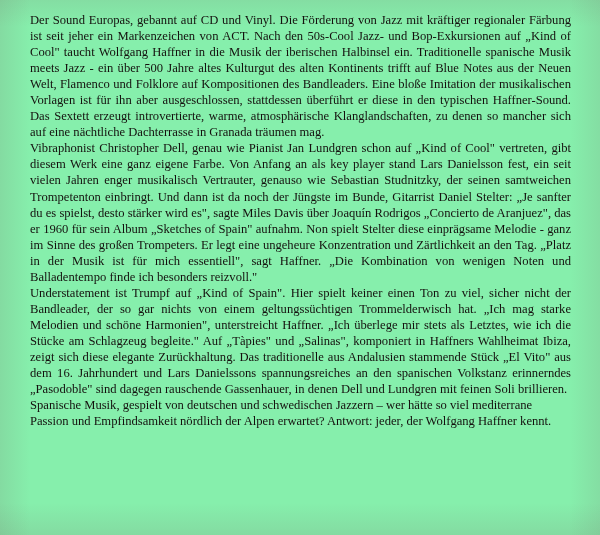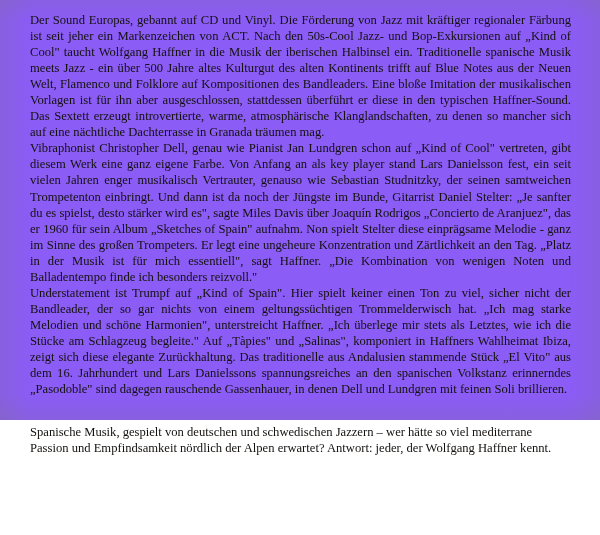--- a/index.html
+++ b/index.html
@@ -9,22 +9,22 @@
   }
   body {
     width: 600px;
     height: 535px;
     overflow: hidden;
     font-family: "Liberation Serif", serif;
   }
   #page {
     position: relative;
     width: 600px;
-    height: 420px;
-    background: #8b5cf6;
+    height: 535px;
+    background: #86efac;
     box-sizing: border-box;
   }
   
   #page::before {
     content: "";
     position: absolute;
     inset: 0;
     pointer-events: none;
     background:
       linear-gradient(to right, rgba(120,115,105,0.16), rgba(255,255,255,0) 5%, rgba(255,255,255,0) 95%, rgba(120,115,105,0.14)),
@@ -42,21 +42,20 @@
     text-justify: inter-word;
     hyphens: none;
   }
   #text-body p {
     margin: 0;
     padding: 0;
     text-align: justify;
   }
   #text-body p:last-child {
     text-align: left;
-    margin-top: 27px;
   }
 </style>
 </head>
 <body>
 
 <div id="page">
   <div id="text-body">
     <p>Der Sound Europas, gebannt auf CD und Vinyl. Die Förderung von Jazz mit kräftiger regionaler Färbung ist seit jeher ein Markenzeichen von ACT. Nach den 50s-Cool Jazz- und Bop-Exkursionen auf „Kind of Cool" taucht Wolfgang Haffner in die Musik der iberischen Halbinsel ein. Traditionelle spanische Musik meets Jazz - ein über 500 Jahre altes Kulturgut des alten Kontinents trifft auf Blue Notes aus der Neuen Welt, Flamenco und Folklore auf Kompositionen des Bandleaders. Eine bloße Imitation der musikalischen Vorlagen ist für ihn aber ausgeschlossen, stattdessen überführt er diese in den typischen Haffner-Sound. Das Sextett erzeugt introvertierte, warme, atmosphärische Klanglandschaften, zu denen so mancher sich auf eine nächtliche Dachterrasse in Granada träumen mag.</p>
     <p>Vibraphonist Christopher Dell, genau wie Pianist Jan Lundgren schon auf „Kind of Cool" vertreten, gibt diesem Werk eine ganz eigene Farbe. Von Anfang an als key player stand Lars Danielsson fest, ein seit vielen Jahren enger musikalisch Vertrauter, genauso wie Sebastian Studnitzky, der seinen samtweichen Trompetenton einbringt. Und dann ist da noch der Jüngste im Bunde, Gitarrist Daniel Stelter: „Je sanfter du es spielst, desto stärker wird es", sagte Miles Davis über Joaquín Rodrigos „Concierto de Aranjuez", das er 1960 für sein Album „Sketches of Spain" aufnahm. Non spielt Stelter diese einprägsame Melodie - ganz im Sinne des großen Trompeters. Er legt eine ungeheure Konzentration und Zärtlichkeit an den Tag. „Platz in der Musik ist für mich essentiell", sagt Haffner. „Die Kombination von wenigen Noten und Balladentempo finde ich besonders reizvoll."</p>
     <p>Understatement ist Trumpf auf „Kind of Spain". Hier spielt keiner einen Ton zu viel, sicher nicht der Bandleader, der so gar nichts von einem geltungssüchtigen Trommelderwisch hat. „Ich mag starke Melodien und schöne Harmonien", unterstreicht Haffner. „Ich überlege mir stets als Letztes, wie ich die Stücke am Schlagzeug begleite." Auf „Tàpies" und „Salinas", komponiert in Haffners Wahlheimat Ibiza, zeigt sich diese elegante Zurückhaltung. Das traditionelle aus Andalusien stammende Stück „El Vito" aus dem 16. Jahrhundert und Lars Danielssons spannungsreiches an den spanischen Volkstanz erinnerndes „Pasodoble" sind dagegen rauschende Gassenhauer, in denen Dell und Lundgren mit feinen Soli brillieren.</p>

